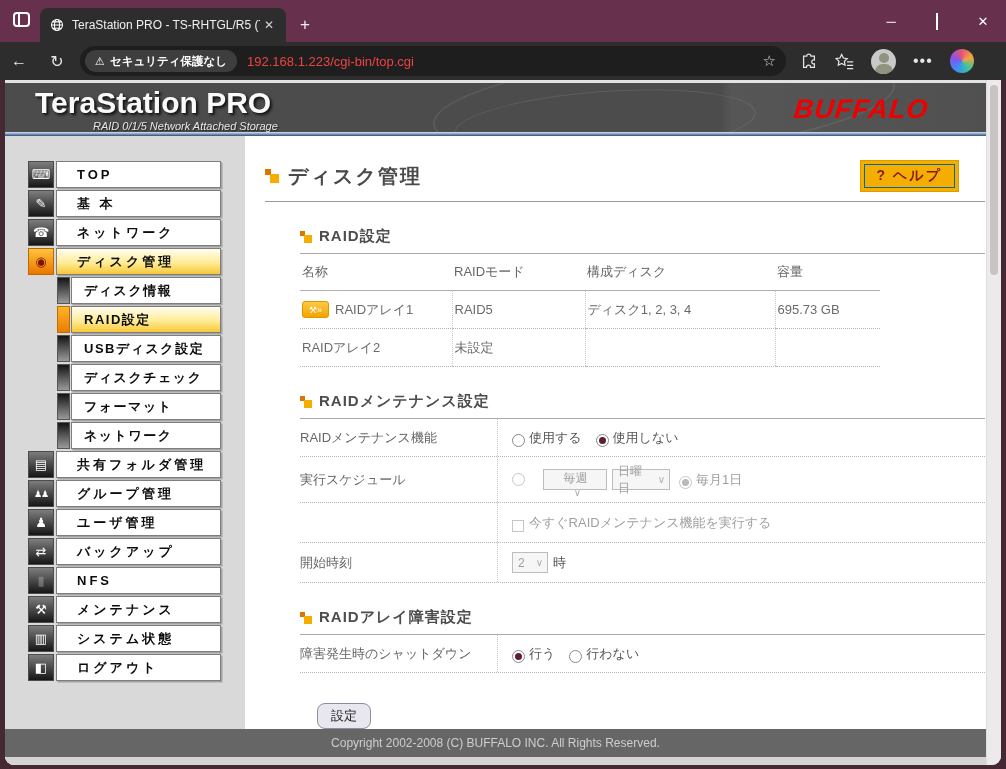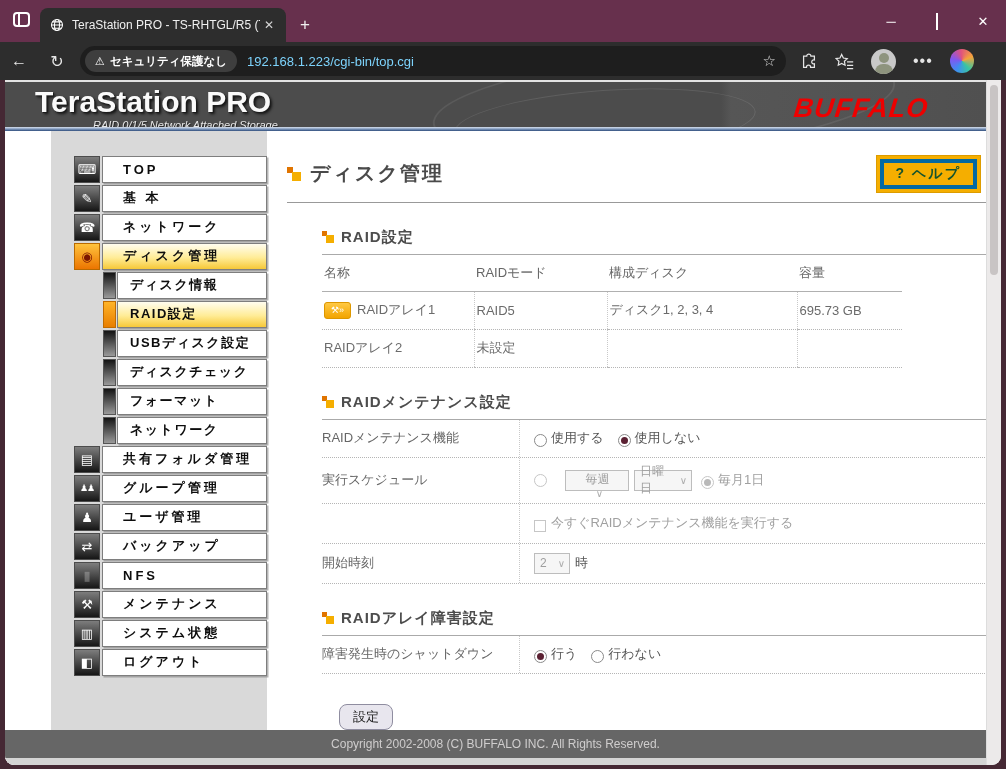--- a/index.html
+++ b/index.html
@@ -16,21 +16,21 @@
   .newtab { color:#f0f0f0; font-size:17px; margin:0 0 7px 14px; }
   .win-controls { position:absolute; right:0; top:0; height:42px; display:flex; align-items:center; }
   .win-btn { width:46px; text-align:center; color:#fff; font-size:13px; }
   .max-box { width:10px; height:10px; border:1px solid #fff; margin:0 auto; }
 
   .toolbar { height:38px; background:#2d2d2d; display:flex; align-items:center; }
   .nav-glyph { color:#e6e6e6; font-size:16px; width:38px; text-align:center; }
   .url-pill { height:30px; width:706px; margin-left:4px; background:#1e1e1e; border-radius:15px; display:flex; align-items:center; padding:0 10px 0 5px; }
   .sec-badge { height:22px; background:#3e3e3e; border-radius:11px; display:flex; align-items:center; padding:0 10px; color:#fff; font-size:11.5px; font-weight:bold; white-space:nowrap; }
   .sec-badge .wicon { font-size:11px; margin-right:5px; font-weight:normal; }
-  .url-text { color:#7dd3fc; font-size:13px; margin-left:10px; flex:1; white-space:nowrap; }
+  .url-text { color:#ef4444; font-size:13px; margin-left:10px; flex:1; white-space:nowrap; }
   .bookmark { color:#d9d9d9; font-size:15px; }
   .tb-icons { display:flex; align-items:center; margin-left:14px; gap:17px; }
   .avatar { width:25px; height:25px; border-radius:50%; background:#c9c9c9; position:relative; overflow:hidden; }
   .avatar::before { content:""; position:absolute; left:7.5px; top:4px; width:10px; height:10px; border-radius:50%; background:#8e947e; }
   .avatar::after { content:""; position:absolute; left:3.5px; top:15px; width:18px; height:12px; border-radius:8px 8px 0 0; background:#8e947e; }
   .more { color:#e5e5e5; font-size:16px; letter-spacing:1px; }
   .copilot { width:24px; height:24px; border-radius:50%; background:conic-gradient(from 210deg,#3f8ef2,#8057f0,#e0527e,#f5a33b,#39c6a0,#3f8ef2); }
 
   
   .page-frame { position:absolute; left:5px; right:5px; top:80px; bottom:4px; background:#fff; border-radius:0 0 9px 9px; overflow:hidden; display:flex; }
@@ -42,21 +42,21 @@
   .top-strip { height:3px; background:#e3e3e3; }
   .ts-header { height:57px; background:linear-gradient(90deg,#4c4c4c 0%,#4c4c4c 73%,#565656 74%,#505050 100%); position:relative; overflow:hidden; }
   .ts-header::before { content:""; position:absolute; right:90px; top:-28px; width:460px; height:95px; border:2px solid rgba(255,255,255,0.08); border-radius:50%; transform:rotate(-5deg); }
   .ts-header::after { content:""; position:absolute; right:230px; top:8px; width:300px; height:62px; border:1px solid rgba(255,255,255,0.10); border-radius:50%; transform:rotate(-4deg); }
   .logo { position:absolute; left:30px; top:3px; color:#fafafa; font-size:30px; font-weight:bold; letter-spacing:0px; text-shadow:1px 1px 0 #1d1d1d, 2px 2px 3px rgba(0,0,0,0.8); }
   .tagline { position:absolute; left:88px; top:37px; color:#e8e8e8; font-size:11px; font-style:italic; text-shadow:1px 1px 1px #222; }
   .brand { position:absolute; right:58px; top:11px; color:#ee0000; font-size:27px; font-weight:bold; font-style:italic; letter-spacing:1px; transform:skewX(-6deg); }
   .blue-rule { height:5px; background:linear-gradient(180deg,#d9e1ee 0%,#8aa2c4 45%,#2f4d7c 100%); }
 
   
-  .page-body { flex:1; display:flex; background:#fff;padding-left:46px; }
+  .page-body { flex:1; display:flex; background:#fff; }
   .sidebar { width:240px; background:#d9d9d9; padding:25px 0 0 23px; }
   .mrow { display:flex; height:27px; margin-bottom:2px; width:193px; }
   .mi-icon { width:26px; height:27px; background:linear-gradient(180deg,#7d7d7d,#161616); border:1px solid #4c4c4c; color:#fff; font-size:13px; display:flex; align-items:center; justify-content:center; margin-right:2px; flex:none; }
   .mi-icon.active { background:linear-gradient(180deg,#ffc33d,#ec7500); border-color:#b96a00; color:#7c1500; }
   .mrow.sub { padding-left:29px; }
   .mi-bullet { width:13px; height:27px; background:linear-gradient(180deg,#141414,#9a9a9a); border:1px solid #555; margin-right:1px; flex:none; }
   .mi-bullet.selected { background:linear-gradient(180deg,#ffb428,#e87e00); border-color:#c06c00; }
   .mi-btn { flex:1; background:#fff; border:1px solid #7e7e7e; box-shadow:1.5px 1.5px 0 rgba(110,110,110,0.5); font-size:13px; font-weight:bold; color:#0d0d0d; display:flex; align-items:center; padding-left:20px; letter-spacing:3px; white-space:nowrap; }
   .mrow.sub .mi-btn { padding-left:12px; letter-spacing:1.5px; }
   .mi-btn.hl { background:linear-gradient(180deg,#fffdf0 0%,#ffec96 55%,#f6c838 100%); }
@@ -80,21 +80,21 @@
   .content-inner { width:720px; }
   .title-row { display:flex; align-items:center; justify-content:space-between; }
   .page-title { display:flex; align-items:center; font-size:20px; font-weight:bold; color:#4a4a4a; letter-spacing:2px; }
   .bul { position:relative; width:14px; height:14px; margin-right:9px; display:inline-block; }
   .bul::before { content:""; position:absolute; left:0; top:0; width:6px; height:6px; background:#e07400; }
   .bul::after { content:""; position:absolute; right:0; bottom:0; width:9px; height:9px; background:#f5ae00; }
   .bul.sm { width:12px; height:12px; margin-right:7px; }
   .bul.sm::before { width:5px; height:5px; }
   .bul.sm::after { width:8px; height:8px; }
   .help-btn { margin-right:26px; background:#f5ae00; border:1px solid #dé9b00; border:1px solid #dd9c00; padding:3px; cursor:pointer; }
-  .help-inner { display:block; border:4px solid #0369a1; color:#14532d; font-weight:bold; font-size:14px; padding:2px 12px; letter-spacing:2px; white-space:nowrap; }
+  .help-inner { display:block; border:1px solid #0369a1; color:#7f1d1d; font-weight:bold; font-size:14px; padding:2px 12px; letter-spacing:2px; white-space:nowrap; }
   .title-rule { border-bottom:1px solid #999; margin-top:9px; width:720px; }
 
   .block { margin:25px 0 0 35px; width:685px; }
   .sec-head { display:flex; align-items:center; font-size:15px; font-weight:bold; color:#4d4d4d; padding-bottom:7px; border-bottom:1px solid #aaa; letter-spacing:1px; }
 
   table.tbl { width:580px; border-collapse:collapse; font-size:13px; color:#6b6b6b; }
   .tbl th { font-weight:normal; text-align:left; padding:9px 2px; color:#666; border-bottom:1px solid #b0b0b0; }
   .tbl td { height:38px; padding:0 2px; border-bottom:1px dotted #b5b5b5; vertical-align:middle; }
   .tbl td + td, { border-left:1px dotted #c9c9c9; }
   .tbl td.vsep { border-left:1px dotted #c9c9c9; }

